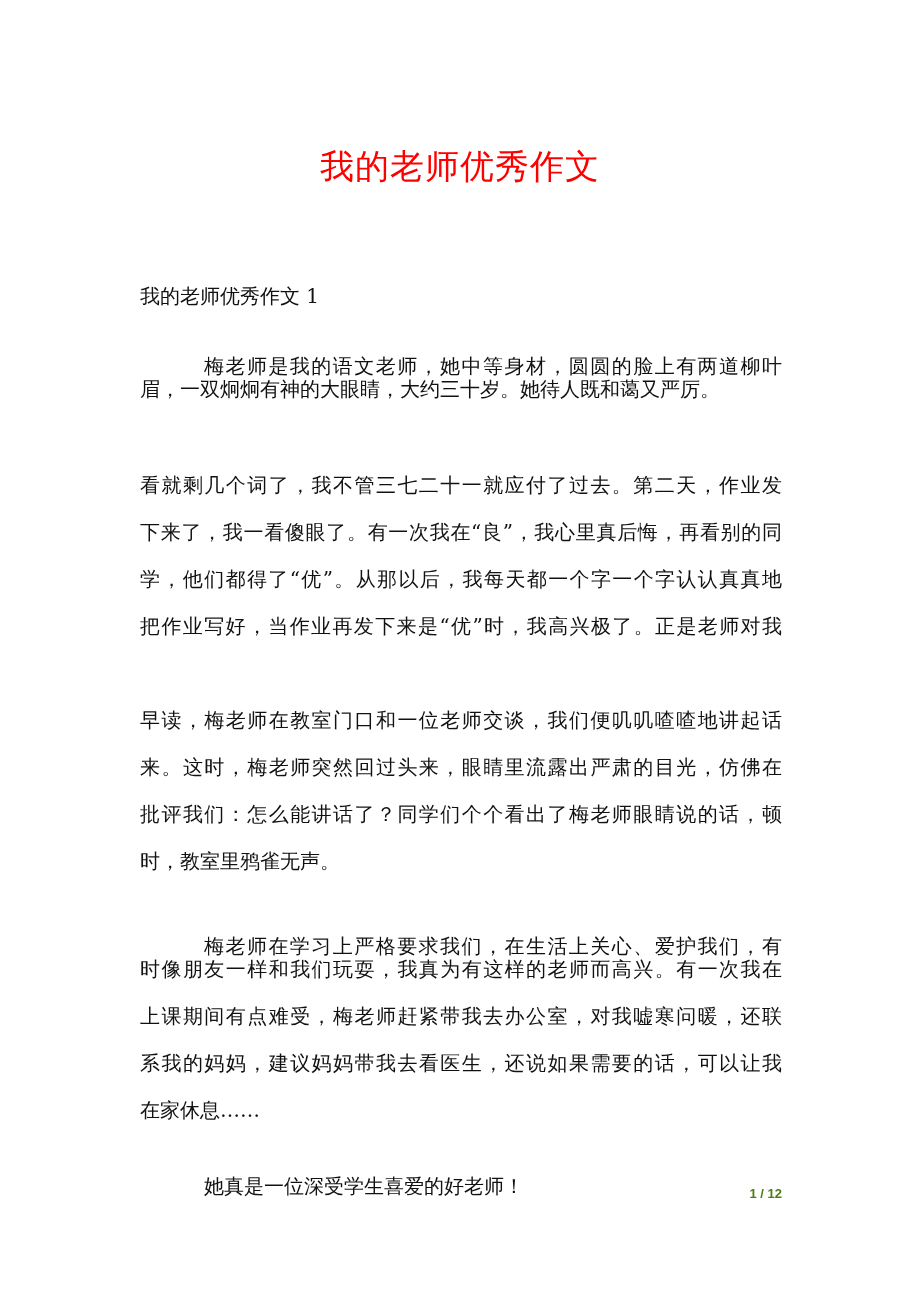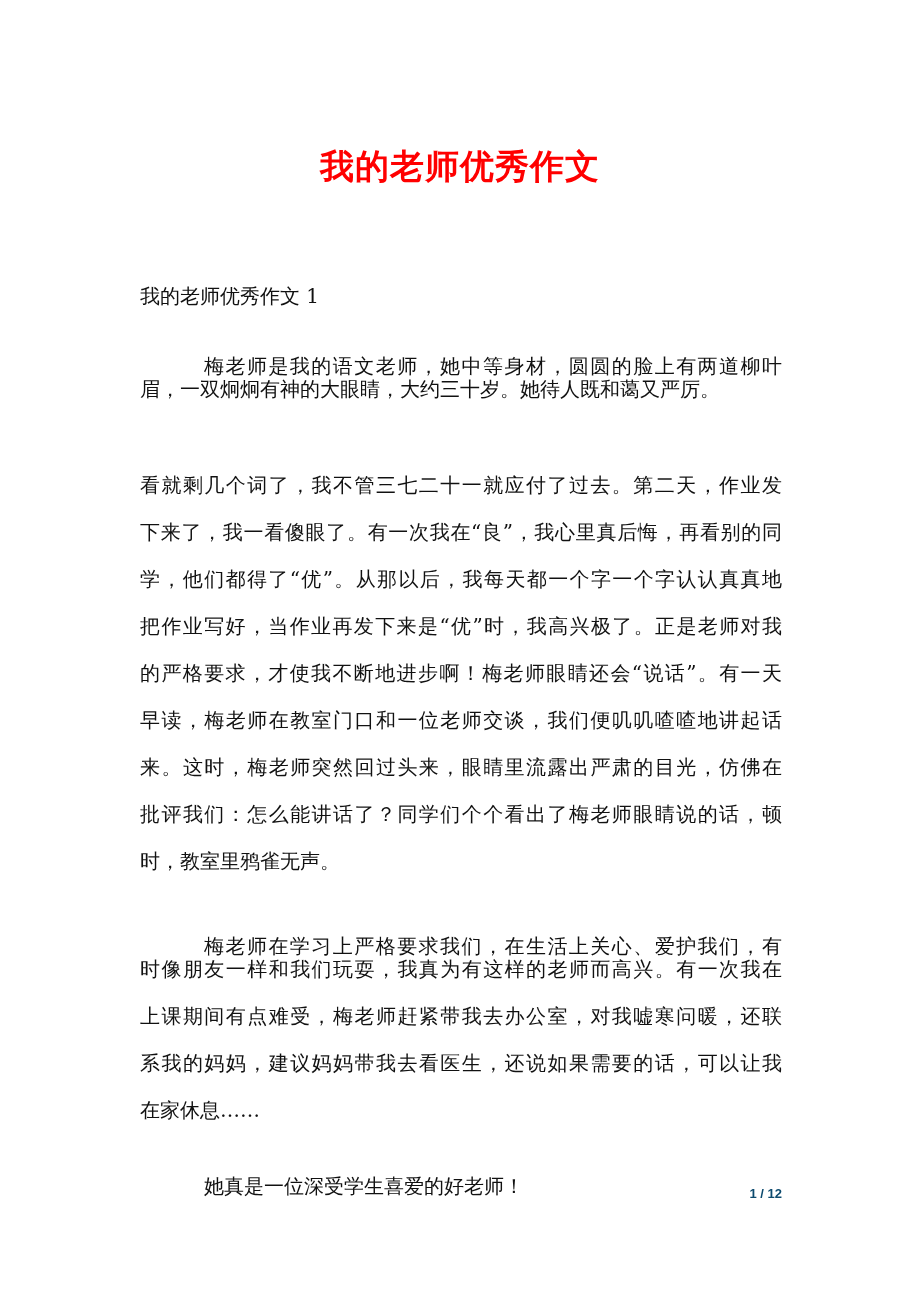--- a/index.html
+++ b/index.html
@@ -1,43 +1,42 @@
 <!DOCTYPE html>
 <html><head>
   <meta charset="utf-8">
   <style>
     html, body { margin: 0; padding: 0; background: #ffffff; }
     body { width: 920px; height: 1302px; position: relative; overflow: hidden;
            font-family: "DejaVu Serif", "Liberation Serif", serif; color: #111111; }
     .page { position: absolute; left: 0; top: 0; width: 920px; height: 1302px; background: #ffffff; }
     .title { position: absolute; left: 0; width: 920px; top: 140px; text-align: center;
-             font-size: 34px; font-weight: bold; color: #ff0000; letter-spacing: 1px; line-height: 52px; }
+             font-size: 34px; font-weight: normal; color: #ff0000; letter-spacing: 1px; line-height: 52px; }
     .subtitle { position: absolute; left: 140px; top: 280px; font-size: 20px; line-height: 32px; }
     .line { position: absolute; left: 140px; width: 642px; font-size: 20px; line-height: 32px;
             white-space: nowrap; text-align: justify; text-align-last: justify; }
     .line.last { text-align-last: left; }
     .line.indent { left: 204px; width: 578px; margin-top: 24px; }
     .page-num { position: absolute; left: 740px; top: 1186px; width: 42px; text-align: right;
-                font-family: "Liberation Sans", sans-serif; font-weight: bold; font-size: 13px; color: #0c4a6e; }
+                font-family: "Liberation Sans", sans-serif; font-weight: bold; font-size: 13px; color: #4d7c0f; }
   </style>
 </head>
 <body>
 
 <div class="page">
   <div class="title">我的老师优秀作文</div>
   <div class="subtitle">我的老师优秀作文 1</div>
 
   <div class="line indent" style="top:326px">梅老师是我的语文老师，她中等身材，圆圆的脸上有两道柳叶</div>
   <div class="line last" style="top:373px">眉，一双炯炯有神的大眼睛，大约三十岁。她待人既和蔼又严厉。</div>
 
   <div class="line" style="top:469px">看就剩几个词了，我不管三七二十一就应付了过去。第二天，作业发</div>
   <div class="line" style="top:516px">下来了，我一看傻眼了。有一次我在“良”，我心里真后悔，再看别的同</div>
   <div class="line" style="top:563px">学，他们都得了“优”。从那以后，我每天都一个字一个字认认真真地</div>
   <div class="line" style="top:610px">把作业写好，当作业再发下来是“优”时，我高兴极了。正是老师对我</div>
-  <div class="line" style="top:657px">的严格要求，才使我不断地进步啊！梅老师眼睛还会“说话”。有一天</div>
   <div class="line" style="top:704px">早读，梅老师在教室门口和一位老师交谈，我们便叽叽喳喳地讲起话</div>
   <div class="line" style="top:751px">来。这时，梅老师突然回过头来，眼睛里流露出严肃的目光，仿佛在</div>
   <div class="line" style="top:798px">批评我们：怎么能讲话了？同学们个个看出了梅老师眼睛说的话，顿</div>
   <div class="line indent" style="top:906px">梅老师在学习上严格要求我们，在生活上关心、爱护我们，有</div>
 
   <div class="line last" style="top:845px">时，教室里鸦雀无声。</div>
   <div class="line" style="top:953px">时像朋友一样和我们玩耍，我真为有这样的老师而高兴。有一次我在</div>
   <div class="line" style="top:1000px">上课期间有点难受，梅老师赶紧带我去办公室，对我嘘寒问暖，还联</div>
   <div class="line" style="top:1047px">系我的妈妈，建议妈妈带我去看医生，还说如果需要的话，可以让我</div>
   <div class="line last" style="top:1094px">在家休息……</div>

